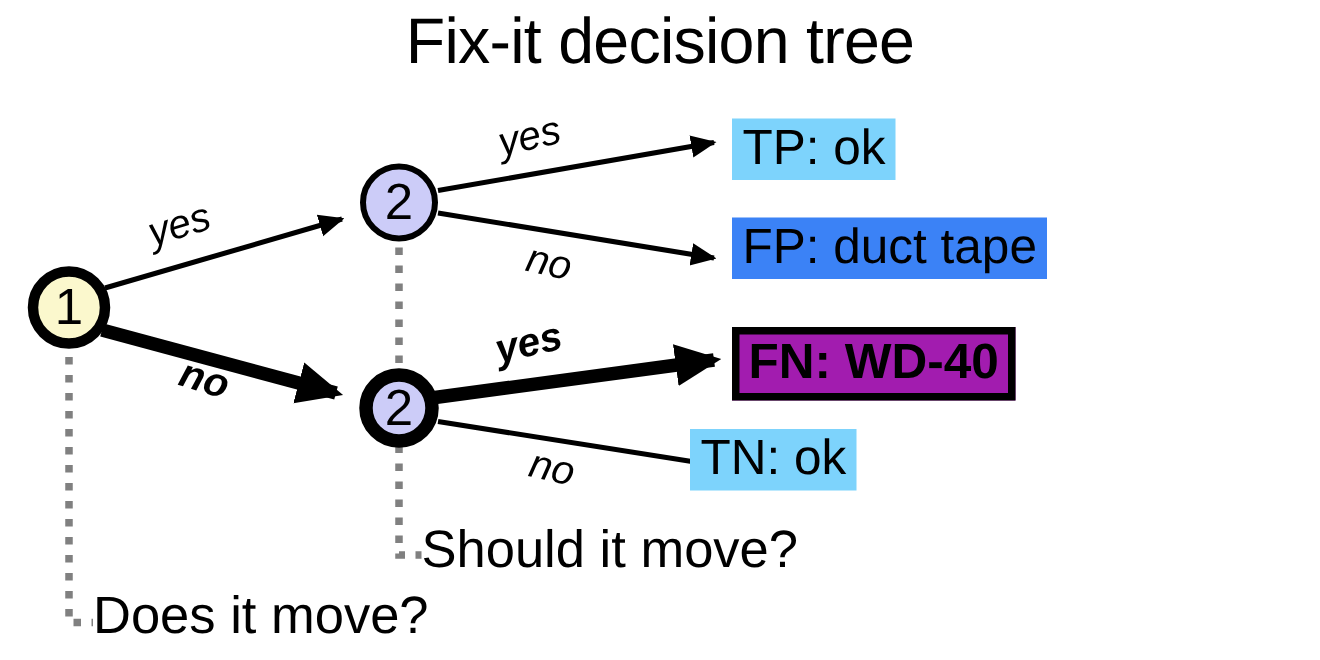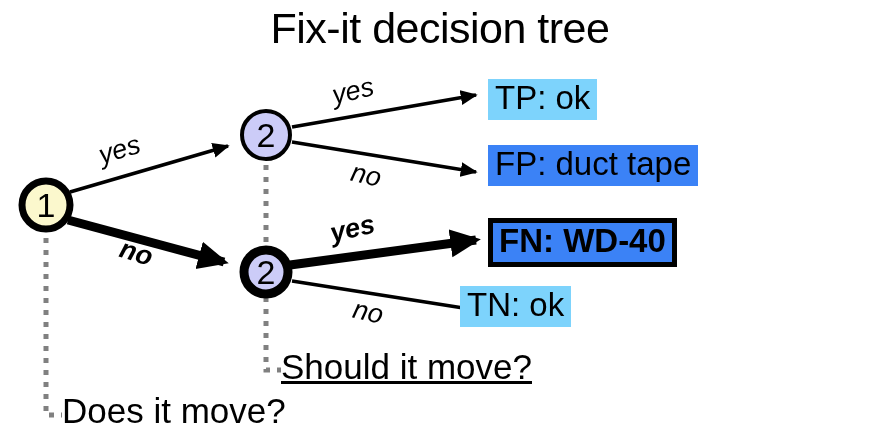--- a/index.html
+++ b/index.html
@@ -45,21 +45,21 @@
     font-size: 33px;
     color: #000000;
     white-space: nowrap;
     padding: 1px 7px 3px 7px;
     line-height: 1.12;
     box-sizing: border-box;
   }
   .leaf-green { background: #7dd3fc; }
   .leaf-pink  { background: #3b82f6; }
   .leaf-highlight {
-    background: #3b82f6;
+    background: #a21caf;
     font-weight: bold;
     border: 5px solid #000000;
     padding: 0px 6px 2px 6px;
   }
   .edge-label {
     position: absolute;
     font-family: "Liberation Sans", sans-serif;
     font-size: 27px;
     font-style: italic;
     color: #000000;
@@ -130,16 +130,16 @@
   <div class="edge-label" style="left:336px; top:80px; transform: rotate(-13deg);">yes</div>
   <div class="edge-label" style="left:348px; top:156px; transform: rotate(13deg);">no</div>
   <div class="edge-label bold" style="left:334px; top:218px; transform: rotate(-13deg);">yes</div>
   <div class="edge-label" style="left:350px; top:293px; transform: rotate(13deg);">no</div>
 
   <div class="leaf leaf-green" style="left:488px; top:79px;">TP: ok</div>
   <div class="leaf leaf-pink" style="left:488px; top:145px;">FP: duct tape</div>
   <div class="leaf leaf-highlight" style="left:488px; top:218px;">FN: WD-40</div>
   <div class="leaf leaf-green" style="left:460px; top:286px;">TN: ok</div>
 
-  <div class="annotation" style="left:281px; top:347px;text-decoration:underline;">Should it move?</div>
+  <div class="annotation" style="left:281px; top:347px;">Should it move?</div>
   <div class="annotation" style="left:62px; top:391px;">Does it move?</div>
 
 </div>
 
 </body></html>

